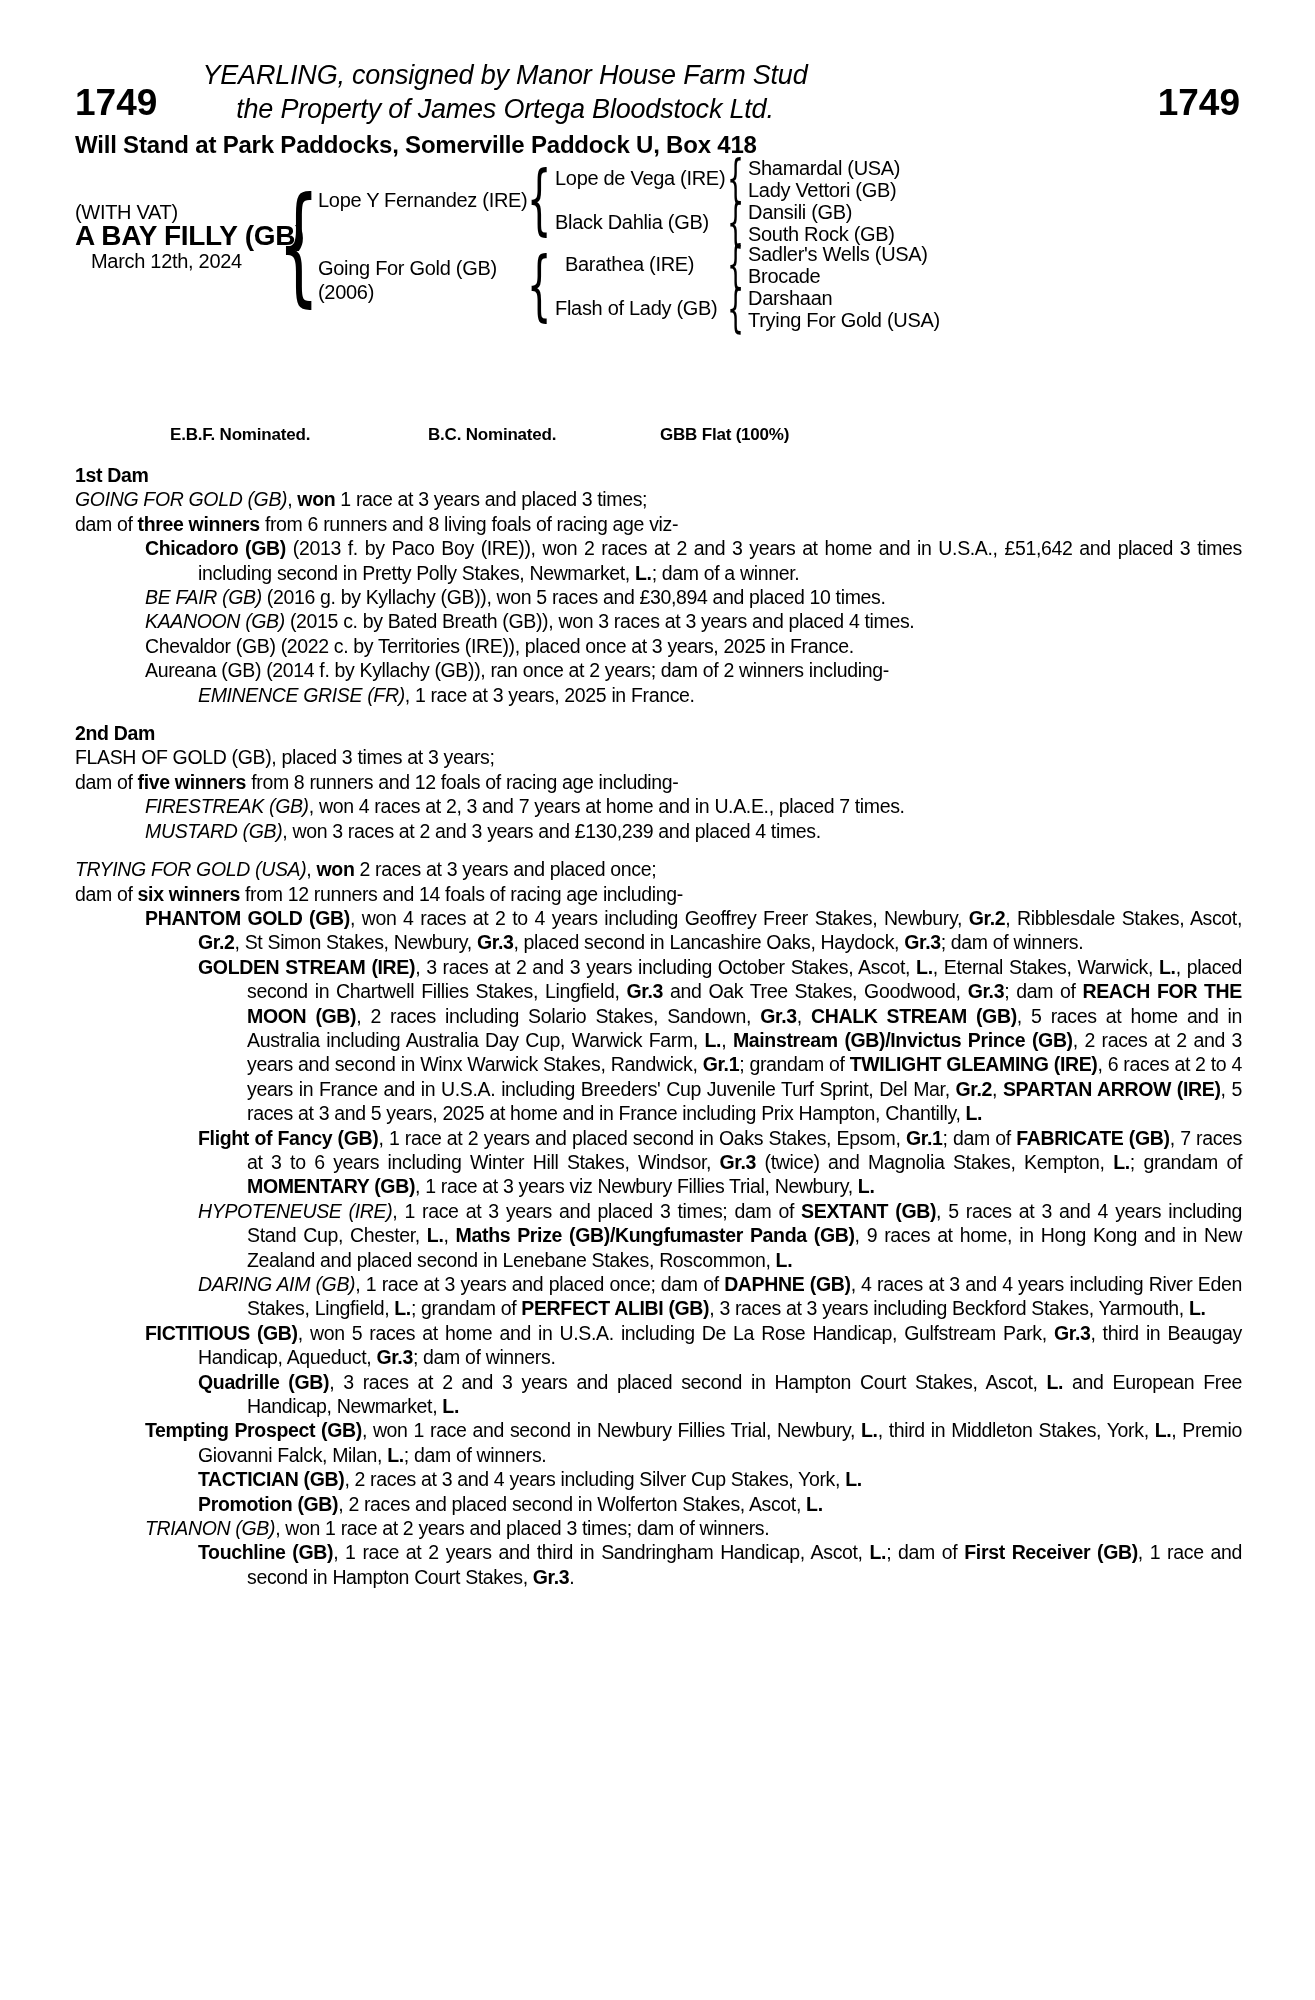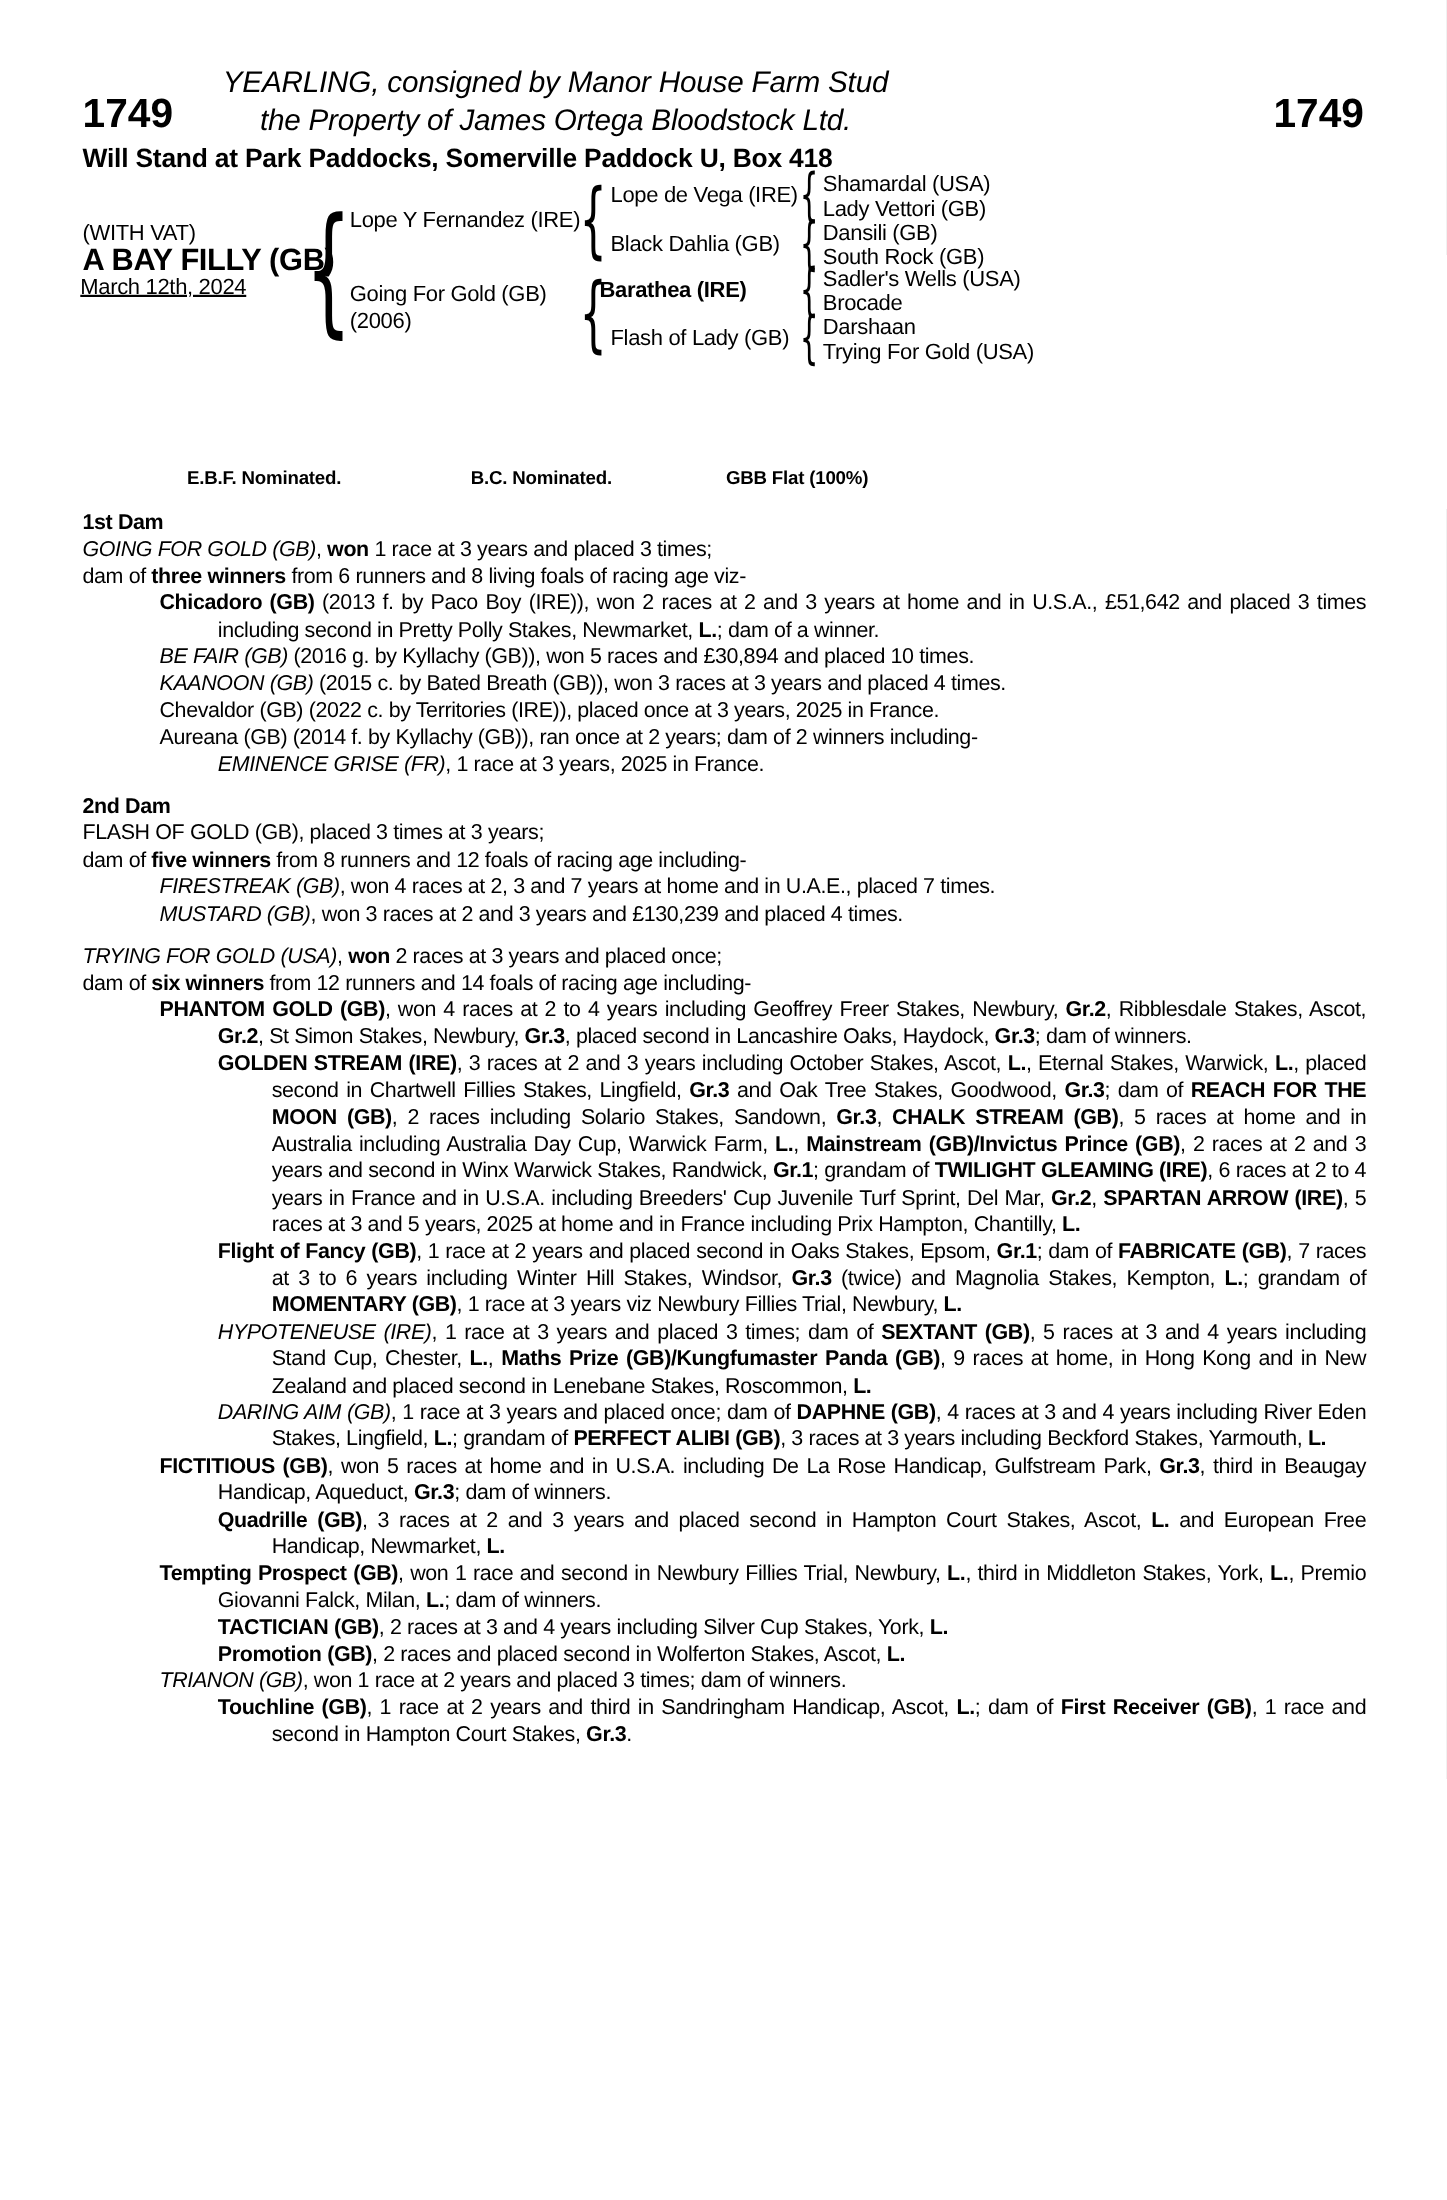--- a/index.html
+++ b/index.html
@@ -17,26 +17,26 @@
   .lot-left{left:75px;top:82px;}
   .lot-right{right:75px;top:82px;}
   .consign{position:absolute;left:75px;top:58px;width:860px;text-align:center;}
   .consign div{font-style:italic;font-size:27px;line-height:34px;letter-spacing:-0.2px;}
   .stand-line{position:absolute;left:75px;top:131px;font-weight:bold;font-size:24px;letter-spacing:-0.2px;}
   
   .tree{position:absolute;left:0;top:150px;width:1315px;height:190px;font-size:20px;letter-spacing:-0.3px;}
   .tn{position:absolute;white-space:nowrap;line-height:22px;}
   .vat{left:75px;top:51px;}
   .horse-name{left:75px;top:75px;font-weight:bold;font-size:28px;}
-  .foal-date{left:73px;top:100px;text-decoration:underline;}
+  .foal-date{left:91px;top:100px;}
   .sire-name{left:318px;top:39px;}
   .dam-name{left:318px;top:107px;}
   .dam-year{left:318px;top:131px;text-align:center;}
   .ss{left:555px;top:17px;}  .sd{left:555px;top:61px;}
-  .ds{left:545px;top:103px;font-weight:bold;} .dd{left:555px;top:147px;}
+  .ds{left:565px;top:103px;} .dd{left:555px;top:147px;}
   .g1{left:748px;top:7px;}   .g2{left:748px;top:29px;}
   .g3{left:748px;top:51px;}  .g4{left:748px;top:73px;}
   .g5{left:748px;top:93px;}  .g6{left:748px;top:115px;}
   .g7{left:748px;top:137px;} .g8{left:748px;top:159px;}
   .brace{position:absolute;display:flex;align-items:center;justify-content:center;width:22px;pointer-events:none;}
   .brace::before{
     content:"{";
     font-family:"DejaVu Sans",sans-serif;font-weight:normal;
     font-size:calc(var(--h) * 0.82);
     line-height:1;

